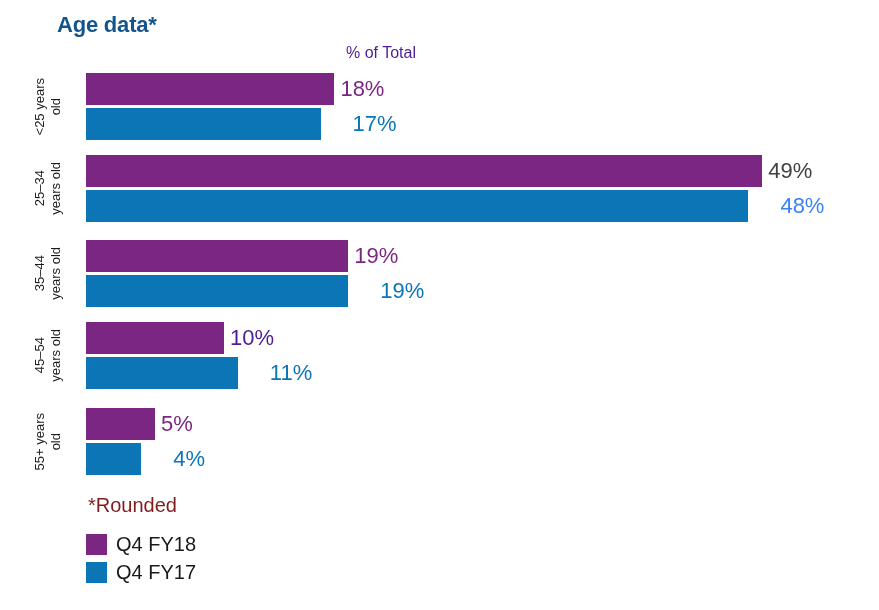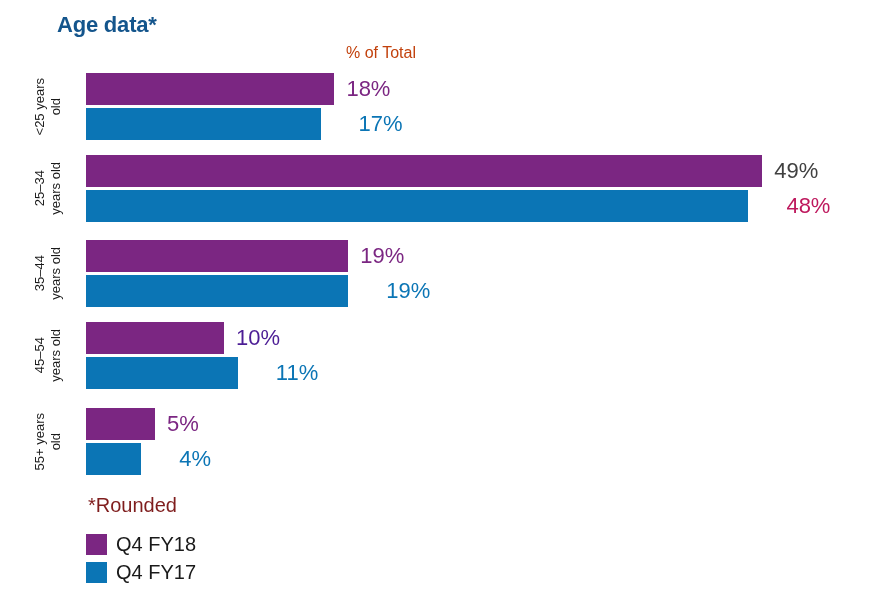--- a/index.html
+++ b/index.html
@@ -36,21 +36,21 @@
     white-space: nowrap;
     margin-left: 36px;
   }
 
   
   .axis-header {
     position: absolute;
     left: 346px;
     top: 44px;
     font-size: 16px;
-    color: #c2410c;
+    color: #4c1d95;
     white-space: nowrap;
   }
 
   
   .plot {
     position: absolute;
     left: 0;
     top: 0;
     width: 879px;
     height: 500px;
@@ -92,21 +92,20 @@
     right: 0;
     height: 100%;
   }
 
   .bar-row {
     position: absolute;
     left: 0;
     height: 32px;
     display: flex;
     align-items: center;
-    gap: 6px;
   }
   .bar-row.r1 { top: 0px; }
   .bar-row.r2 { top: 35px; }
 
   .bar {
     height: 32px;
     display: block;
   }
   .bar.purple { background: #7B2682; }
   .bar.blue   { background: #0B75B5; }
@@ -185,21 +184,21 @@
           <span class="cat-line">25–34</span>
           <span class="cat-line">years old</span>
         </div>
         <div class="bars">
           <div class="bar-row r1">
             <div class="bar purple" style="width: 676.2px; background: rgb(123, 38, 130);"></div>
             <span class="bar-value purple" style="color: #404040;">49%</span>
           </div>
           <div class="bar-row r2">
             <div class="bar blue" style="width: 662.4px; background: rgb(11, 117, 181);"></div>
-            <span class="bar-value blue" style="color: #be185d;">48%</span>
+            <span class="bar-value blue" style="color: #3b82f6;">48%</span>
           </div>
         </div>
       </div>
       <div class="group" style="top: 240px; height: 67px;">
         <div class="cat-label">
           <span class="cat-line">35–44</span>
           <span class="cat-line">years old</span>
         </div>
         <div class="bars">
           <div class="bar-row r1">

